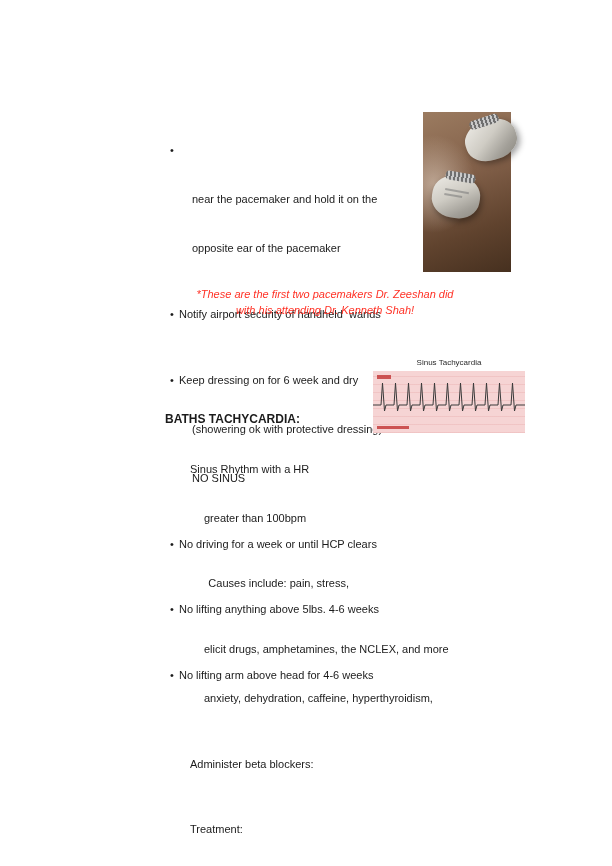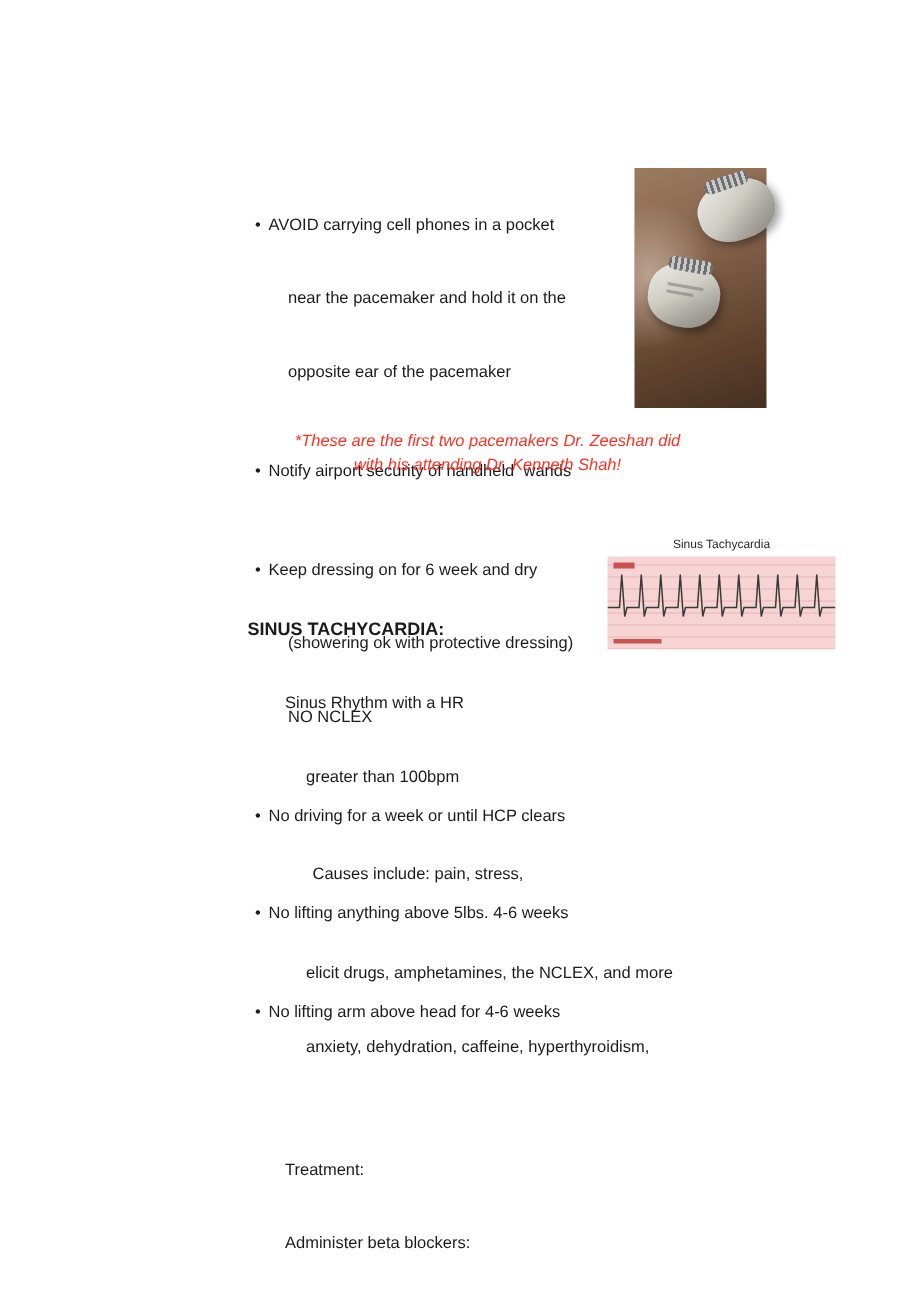--- a/index.html
+++ b/index.html
@@ -43,56 +43,55 @@
   }
   .pm1{left:42px;top:8px;width:52px;height:40px;transform:rotate(-18deg);}
   .pm2{left:9px;top:64px;width:48px;height:42px;transform:rotate(10deg);}
   .pm-header{
     position:absolute;top:-4px;left:10px;width:30px;height:9px;border-radius:4px;
     background:repeating-linear-gradient(90deg,#6f6f6f 0 2px,#c9c9c9 2px 4px);
   }
   .pm-etch{position:absolute;left:12px;top:14px;width:24px;height:2px;background:rgba(120,120,120,0.55);}
   .pm-etch2{top:19px;width:18px;}
   
-  .ecg{position:absolute;left:373px;top:357px;width:152px;margin-left:32px;}
+  .ecg{position:absolute;left:373px;top:357px;width:152px;}
   .ecg-title{font-size:8px;line-height:12px;text-align:center;color:#2a2a2a;}
   .ecg-strip{
     position:relative;width:152px;height:62px;margin-top:2px;
     background:
       repeating-linear-gradient(0deg, rgba(225,150,150,0.25) 0 1px, rgba(0,0,0,0) 1px 8px),
       #f6d4d4;
   }
   .ecg-annot{position:absolute;background:rgba(190,40,40,0.75);}
   .ecg-annot-tl{left:4px;top:4px;width:14px;height:4px;}
   .ecg-annot-bl{left:4px;bottom:4px;width:32px;height:3px;}
 </style>
 </head>
 <body>
 
 <div class="page">
 
   <div class="bullets txt">
     <div class="b-line">
       <span class="bullet">•</span>
-      <span>AVOID carrying cell phones in a pocket</span>
     </div>
     <div class="b-cont">near the pacemaker and hold it on the</div>
     <div class="b-cont">opposite ear of the pacemaker</div>
 
     <div class="b-line">
       <span class="bullet">•</span>
       <span>Notify airport security of handheld  wands</span>
     </div>
 
     <div class="b-line">
       <span class="bullet">•</span>
       <span>Keep dressing on for 6 week and dry</span>
     </div>
     <div class="b-cont">(showering ok with protective dressing)</div>
-    <div class="b-cont">NO NCLEX</div>
+    <div class="b-cont">NO SINUS</div>
 
     <div class="b-line">
       <span class="bullet">•</span>
       <span>No driving for a week or until HCP clears</span>
     </div>
 
     <div class="b-line">
       <span class="bullet">•</span>
       <span>No lifting anything above 5lbs. 4-6 weeks</span>
     </div>
@@ -113,31 +112,31 @@
       <div class="pm-etch pm-etch2"></div>
     </div>
   </div>
 
   <div class="red-note" style="color:#ff3125;">
     <div>*These are the first two pacemakers Dr. Zeeshan did</div>
     <div>with his attending Dr. Kenneth Shah!</div>
   </div>
 
   <div class="sinus txt">
-    <div class="heading">SINUS TACHYCARDIA:</div>
+    <div class="heading">BATHS TACHYCARDIA:</div>
     <div class="ind1">Sinus Rhythm with a HR</div>
     <div class="ind2">greater than 100bpm</div>
     <div class="ind1">
       <span class="bold">Causes</span><span> include: pain, stress,</span>
     </div>
     <div class="ind2">elicit drugs, amphetamines, the NCLEX, and more</div>
     <div class="ind2">anxiety, dehydration, caffeine, hyperthyroidism,</div>
 
+    <div class="ind1">Administer beta blockers:</div>
     <div class="ind1 bold treat-head">Treatment:</div>
-    <div class="ind1">Administer beta blockers:</div>
     
     
     
     
   </div>
 
   <div class="ecg">
     <div class="ecg-title">Sinus Tachycardia</div>
     <div class="ecg-strip">
       <div class="ecg-annot ecg-annot-tl"></div>

